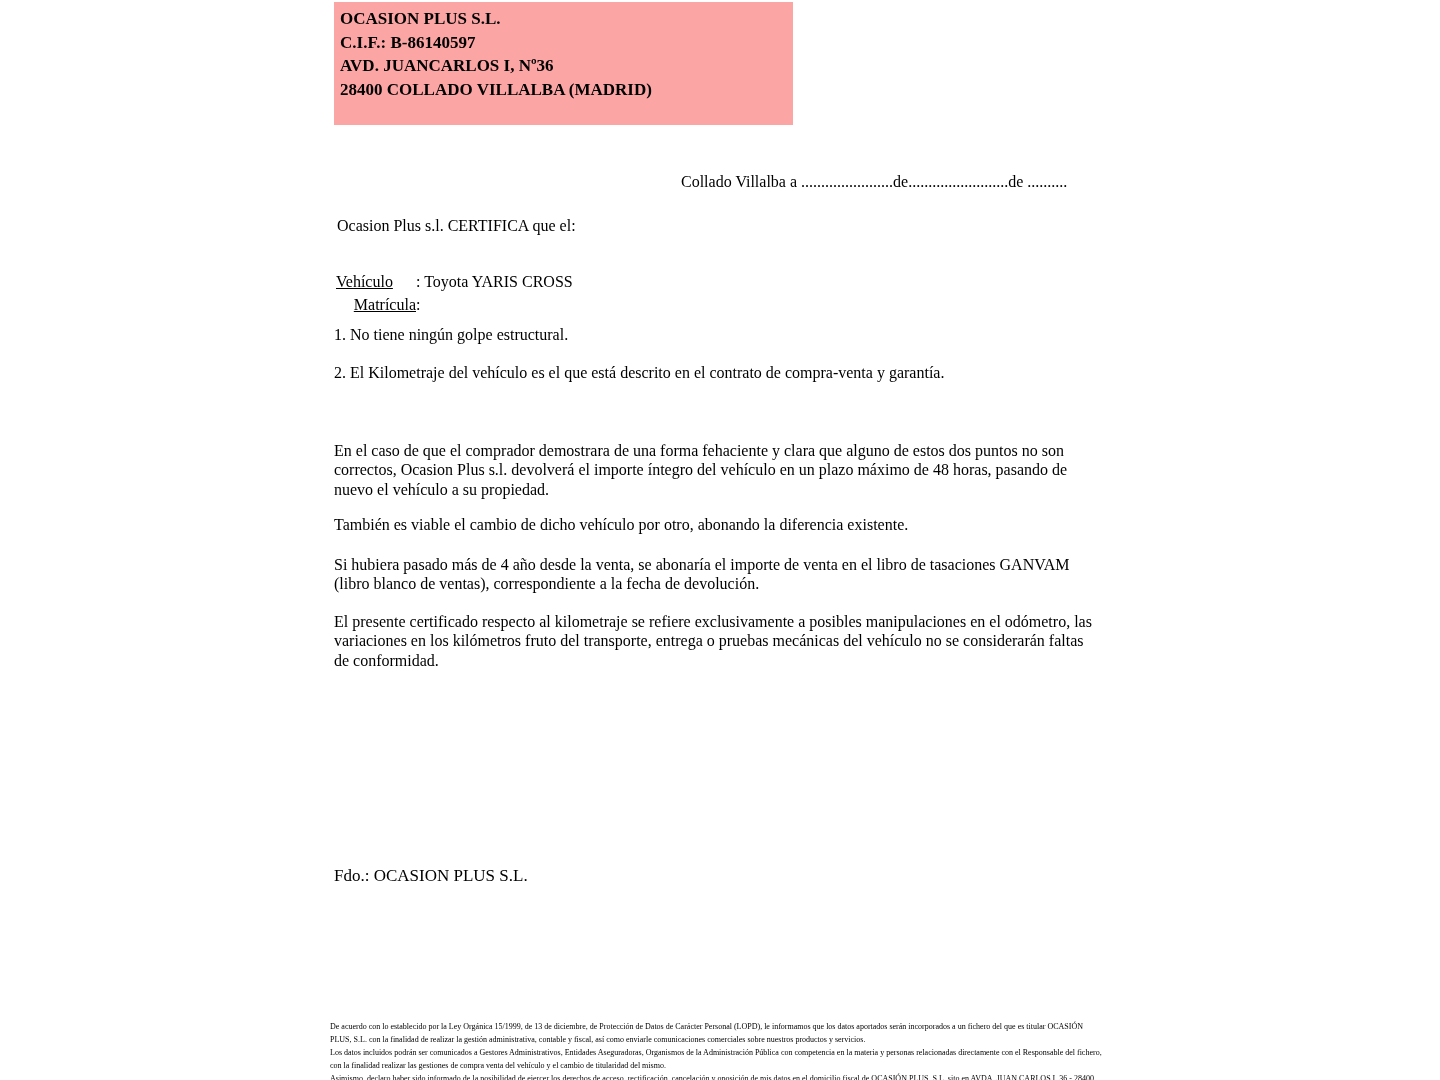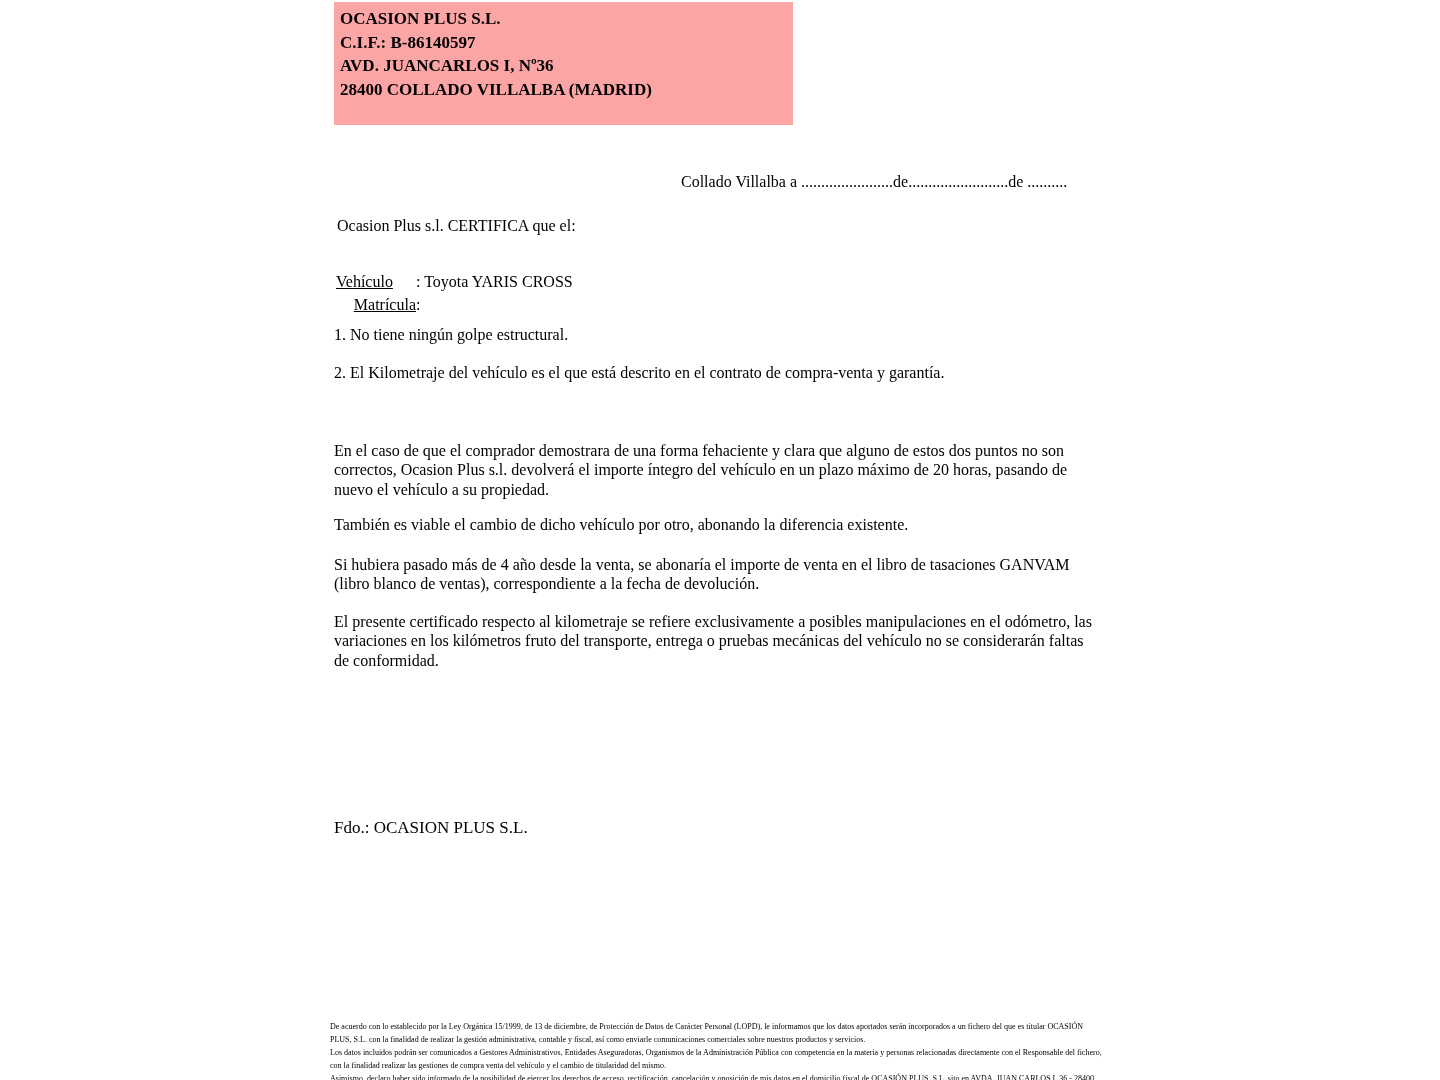--- a/index.html
+++ b/index.html
@@ -65,29 +65,29 @@
     <span class="lbl"><span class="u">Vehículo</span></span><span>: Toyota YARIS CROSS</span>
   </div>
 
   <div class="abs body-text nowrap" style="left:336px; top:263px;text-align:right;">
     <span class="lbl"><span class="u">Matrícula</span></span><span>:</span>
   </div>
 
   <div class="abs body-text nowrap" style="left:334px; top:325px;">1. No tiene ningún golpe estructural.</div>
   <div class="abs body-text nowrap" style="left:334px; top:363px;">2. El Kilometraje del vehículo es el que está descrito en el contrato de compra-venta y garantía.</div>
 
-  <div class="abs body-text para" style="left:334px; top:441px;">En el caso de que el comprador demostrara de una forma fehaciente y clara que alguno de estos dos puntos no son correctos, Ocasion Plus s.l. devolverá el importe íntegro del vehículo en un plazo máximo de 20 horas, pasando de nuevo el vehículo a su propiedad.</div>
+  <div class="abs body-text para" style="left:334px; top:441px;">En el caso de que el comprador demostrara de una forma fehaciente y clara que alguno de estos dos puntos no son correctos, Ocasion Plus s.l. devolverá el importe íntegro del vehículo en un plazo máximo de 48 horas, pasando de nuevo el vehículo a su propiedad.</div>
 
   <div class="abs body-text para" style="left:334px; top:515px;">También es viable el cambio de dicho vehículo por otro, abonando la diferencia existente.</div>
 
   <div class="abs body-text para" style="left:334px; top:555px;">Si hubiera pasado más de 4 año desde la venta, se abonaría el importe de venta en el libro de tasaciones GANVAM (libro blanco de ventas), correspondiente a la fecha de devolución.</div>
 
   <div class="abs body-text para" style="left:334px; top:612px;">El presente certificado respecto al kilometraje se refiere exclusivamente a posibles manipulaciones en el odómetro, las variaciones en los kilómetros fruto del transporte, entrega o pruebas mecánicas del vehículo no se considerarán faltas de conformidad.</div>
 
-  <div class="abs sig nowrap" style="left:334px; top:818px;text-align:center;">Fdo.: OCASION PLUS S.L.</div>
+  <div class="abs sig nowrap" style="left:334px; top:866px;text-align:center;">Fdo.: OCASION PLUS S.L.</div>
 
   <div class="abs footer">
     <div>De acuerdo con lo establecido por la Ley Orgánica 15/1999, de 13 de diciembre, de Protección de Datos de Carácter Personal (LOPD), le informamos que los datos aportados serán incorporados a un fichero del que es titular OCASIÓN PLUS, S.L. con la finalidad de realizar la gestión administrativa, contable y fiscal, así como enviarle comunicaciones comerciales sobre nuestros productos y servicios.</div>
     <div>Los datos incluidos podrán ser comunicados a Gestores Administrativos, Entidades Aseguradoras, Organismos de la Administración Pública con competencia en la materia y personas relacionadas directamente con el Responsable del fichero, con la finalidad realizar las gestiones de compra venta del vehículo y el cambio de titularidad del mismo.</div>
     <div>Asimismo, declaro haber sido informado de la posibilidad de ejercer los derechos de acceso, rectificación, cancelación y oposición de mis datos en el domicilio fiscal de OCASIÓN PLUS, S.L. sito en AVDA. JUAN CARLOS I, 36 - 28400 COLLADO VILLALBA - MADRID. Inscrita en el Registro Mercantil de Madrid Tomo:150, Inscripción:1, Hoja:M 511731</div>
   </div>
 
 </div>
 
 </body></html>

